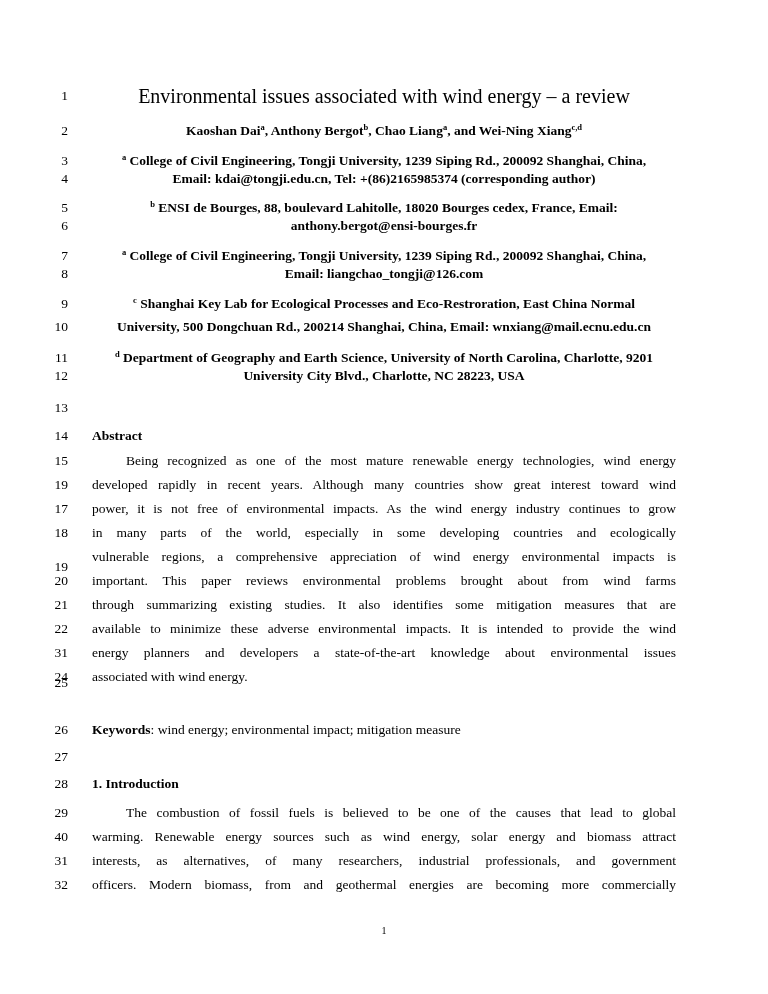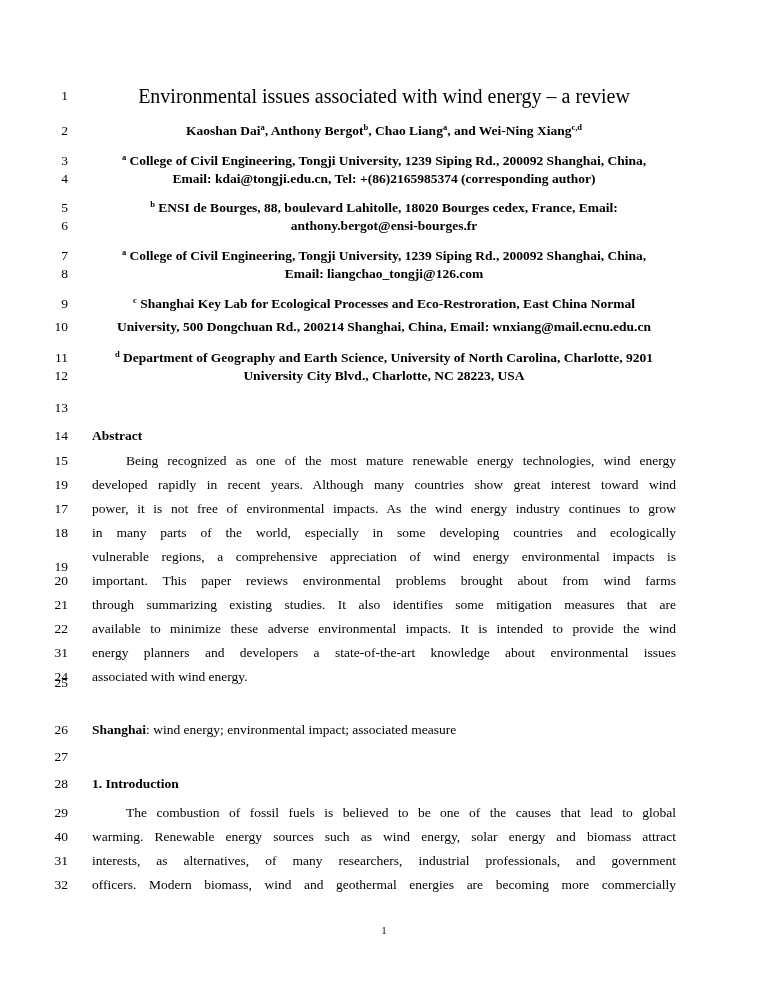--- a/index.html
+++ b/index.html
@@ -89,24 +89,24 @@
   <div class="txt just" style="top:501px">power, it is not free of environmental impacts. As the wind energy industry continues to grow</div>
   <div class="txt just" style="top:525px">in many parts of the world, especially in some developing countries and ecologically</div>
   <div class="txt just" style="top:549px">vulnerable regions, a comprehensive appreciation of wind energy environmental impacts is</div>
   <div class="txt just" style="top:573px">important. This paper reviews environmental problems brought about from wind farms</div>
   <div class="txt just" style="top:597px">through summarizing existing studies. It also identifies some mitigation measures that are</div>
   <div class="txt just" style="top:621px">available to minimize these adverse environmental impacts. It is intended to provide the wind</div>
   <div class="txt just" style="top:645px">energy planners and developers a state-of-the-art knowledge about environmental issues</div>
   <div class="txt just last" style="top:669px">associated with wind energy.</div>
 </div>
 
-<div class="txt" style="top:722px"><span class="bold">Shanghai</span><span>: wind energy; environmental impact; associated measure</span></div>
+<div class="txt" style="top:722px"><span class="bold">Keywords</span><span>: wind energy; environmental impact; mitigation measure</span></div>
 
 <div class="txt bold" style="top:776px">1. Introduction</div>
 
 <div>
   <div class="txt just indent" style="top:805px">The combustion of fossil fuels is believed to be one of the causes that lead to global</div>
   <div class="txt just" style="top:829px">warming. Renewable energy sources such as wind energy, solar energy and biomass attract</div>
   <div class="txt just" style="top:853px">interests, as alternatives, of many researchers, industrial professionals, and government</div>
-  <div class="txt just" style="top:877px">officers. Modern biomass, wind and geothermal energies are becoming more commercially</div>
+  <div class="txt just" style="top:877px">officers. Modern biomass, from and geothermal energies are becoming more commercially</div>
 </div>
 
 <div class="pagenum">1</div>
 
 </body></html>

